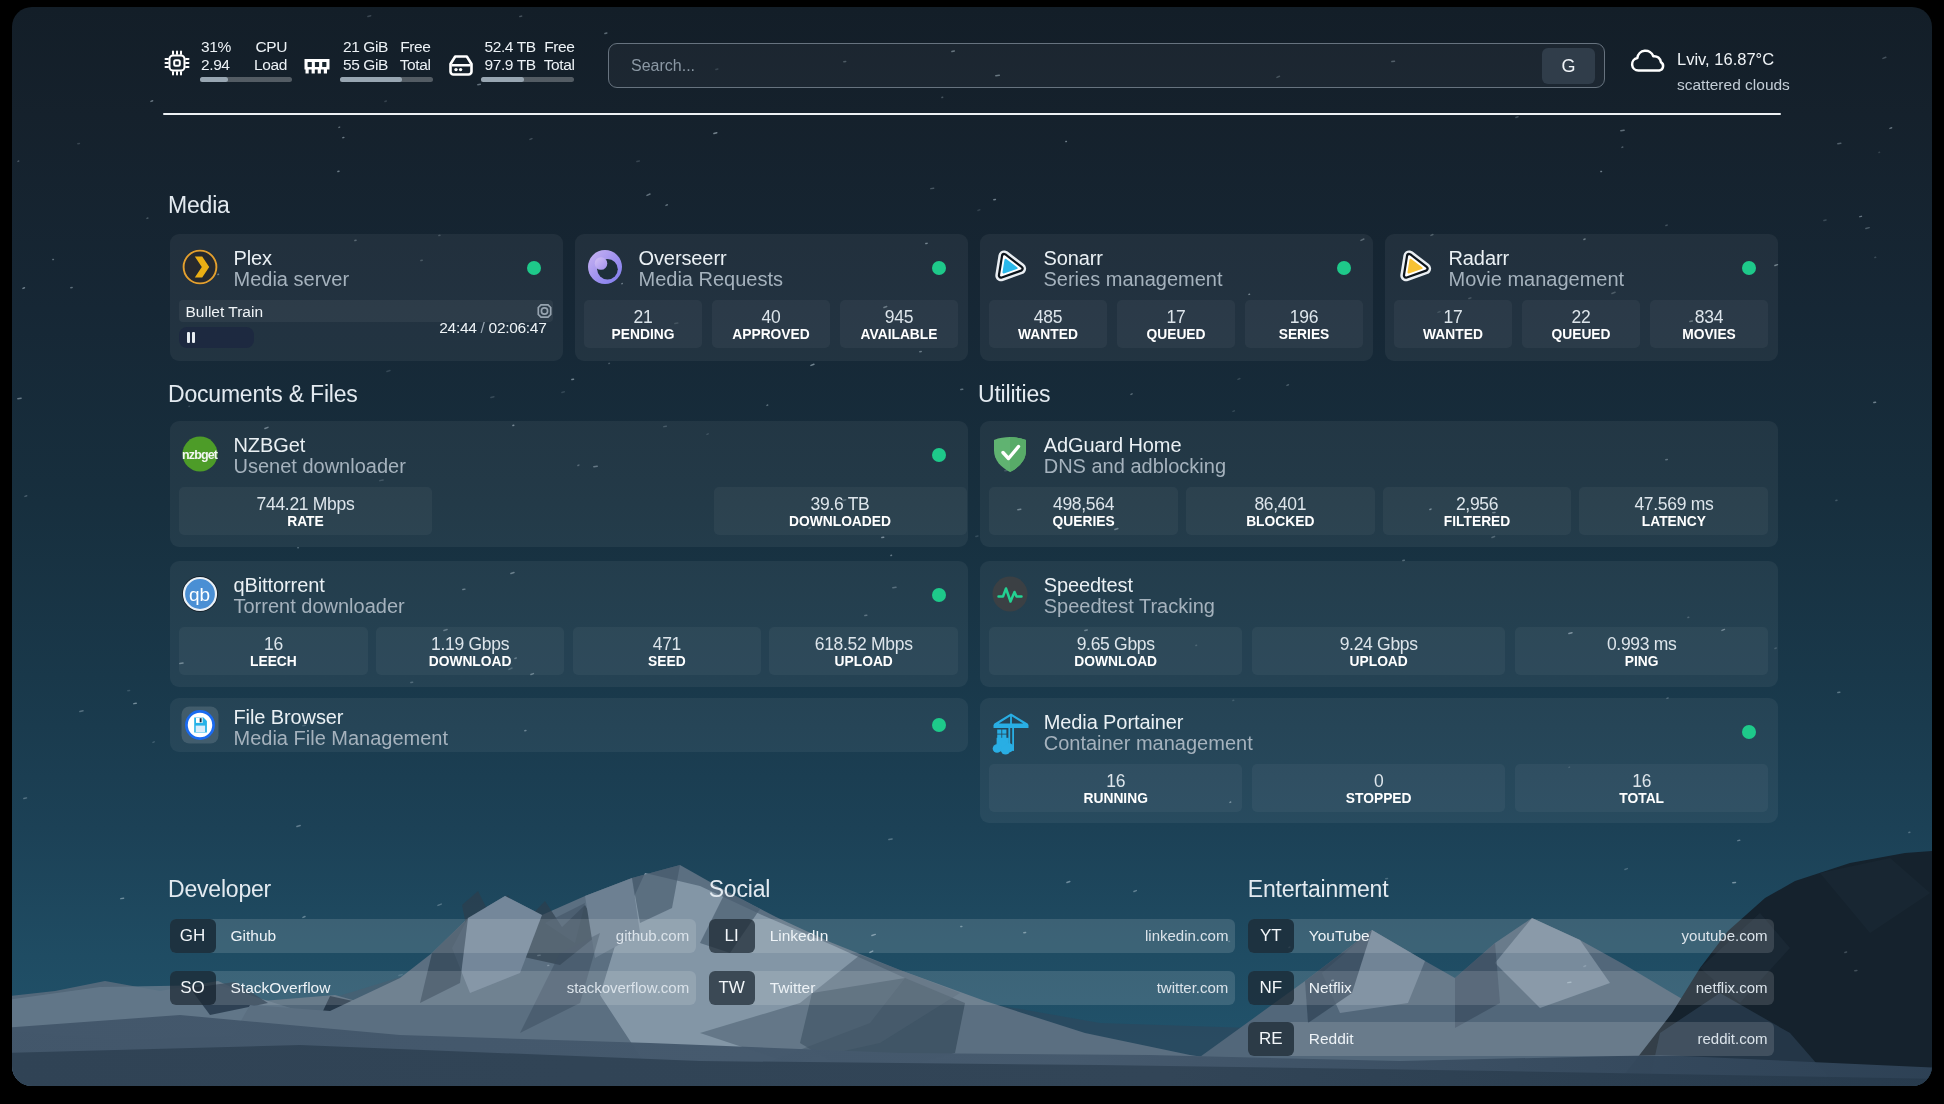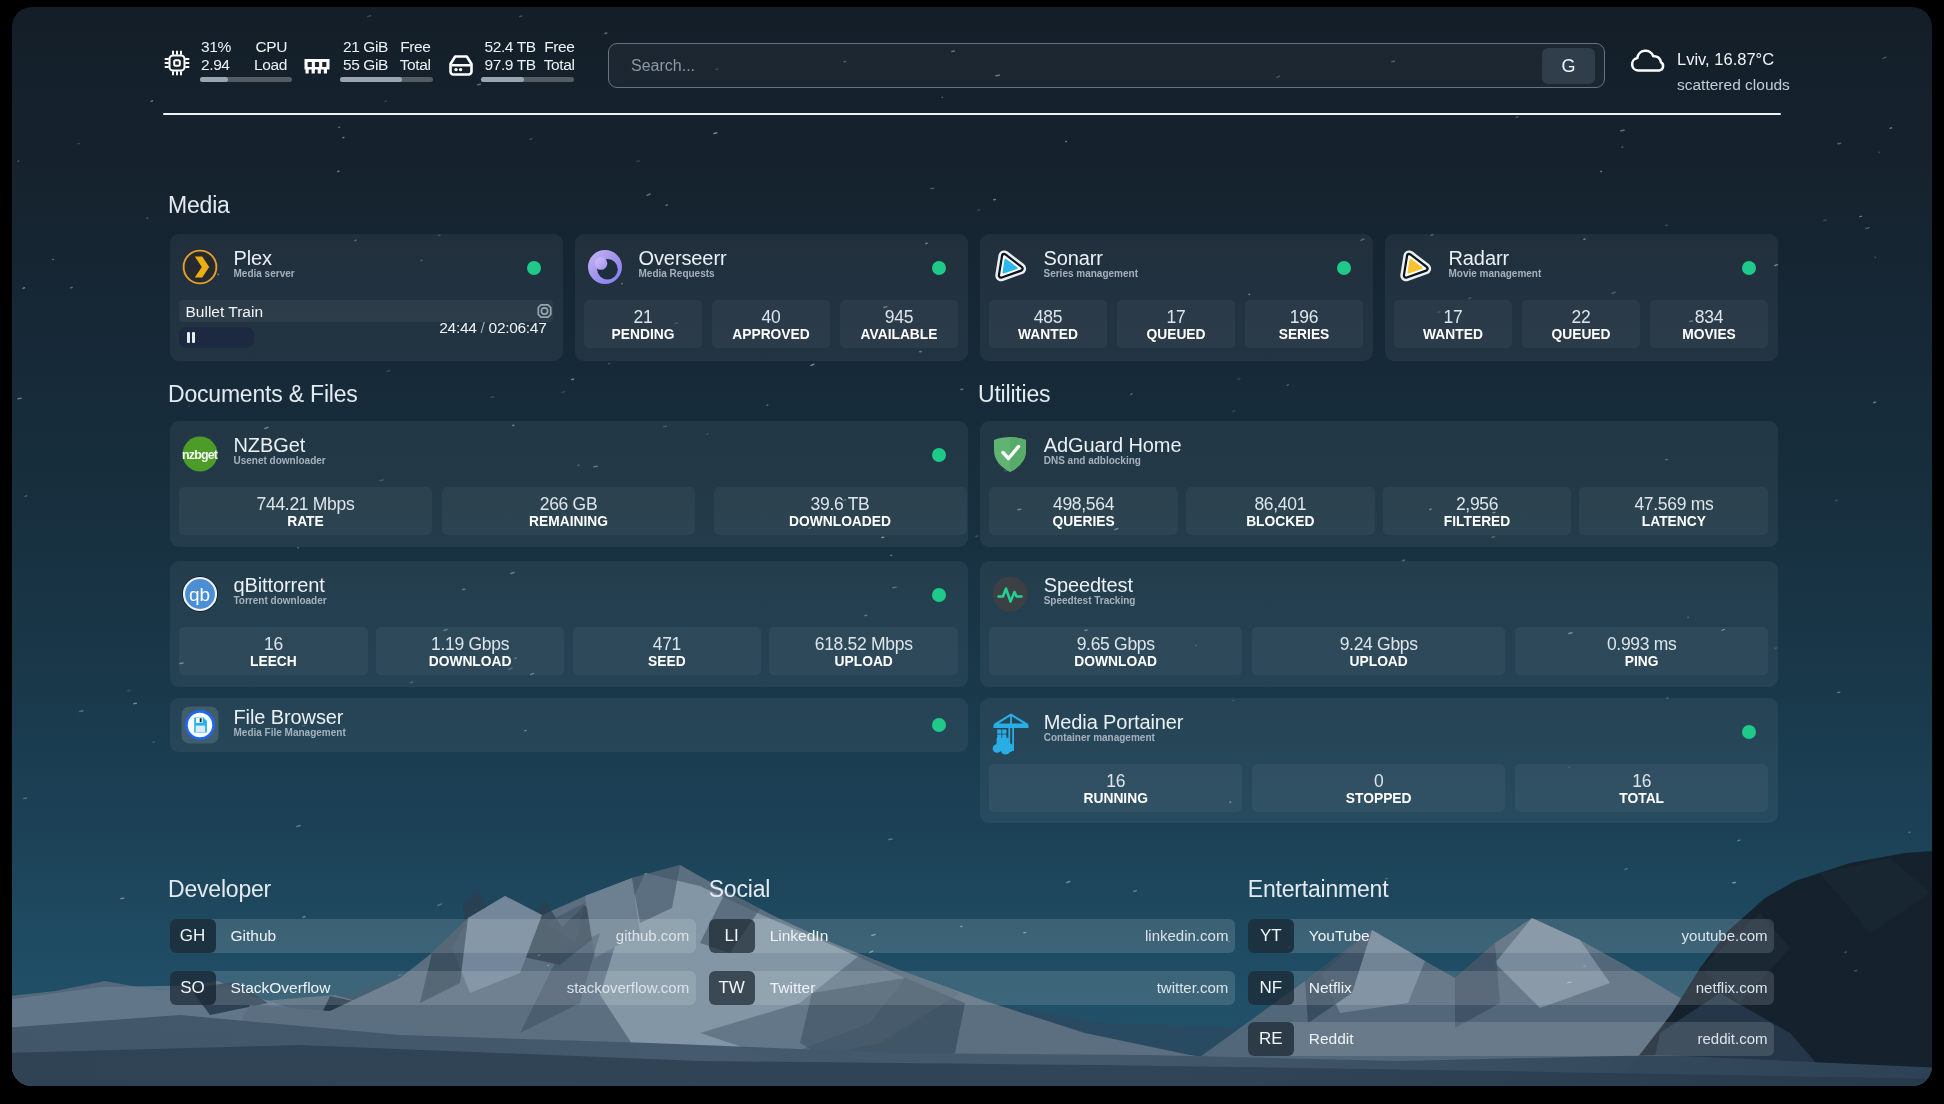--- a/index.html
+++ b/index.html
@@ -1,21 +1,21 @@
 <!DOCTYPE html>
 <html><head><meta charset="utf-8">
 <style>
 *{margin:0;padding:0;box-sizing:border-box}
 html,body{width:1944px;height:1104px;background:#000;font-family:"Liberation Sans",sans-serif;overflow:hidden}
 .screen{position:absolute;left:12px;top:7px;width:1920px;height:1079px;border-radius:20px;overflow:hidden;
  background:linear-gradient(180deg,#131e28 0%,#15212c 10%,#162735 28%,#172f3e 46%,#19384a 62%,#1c4156 76%,#1f4c63 88%,#22556e 100%);}
 .abs{position:absolute}
 .card{position:absolute;background:rgba(255,255,255,0.055);border-radius:9px}
 .ttl{position:absolute;color:#eaf0f4;font-size:20px;font-weight:500;letter-spacing:-0.1px}
-.sub{position:absolute;color:#a5b2bd;font-size:10px;font-weight:700}
+.sub{position:absolute;color:#a5b2bd;font-size:20px;font-weight:400}
 .dot{position:absolute;width:14px;height:14px;border-radius:50%;background:#1ec98a}
 .statbox{position:absolute;background:rgba(255,255,255,0.045);border-radius:5px;top:66px;height:48px}
 .sv{position:absolute;width:100%;text-align:center;top:7px;color:#dde5eb;font-size:17.5px;font-weight:400;letter-spacing:-0.3px}
 .sl{position:absolute;width:100%;text-align:center;bottom:6px;color:#fff;font-size:13.8px;font-weight:700;letter-spacing:0px}
 .sechead{position:absolute;color:#e3eaf0;font-size:23px;font-weight:500;letter-spacing:-0.2px}
 .bmrow{position:absolute;height:34px;background:rgba(255,255,255,0.135);border-radius:6px}
 .bmabbr{position:absolute;left:0;top:0;width:46px;height:34px;background:rgba(13,24,36,0.65);border-radius:6px;color:#f2f6f9;font-size:17px;font-weight:500;text-align:center;line-height:34px}
 .bmname{position:absolute;left:61px;top:0;height:34px;line-height:34px;color:#eef3f7;font-size:15.5px}
 .bmurl{position:absolute;right:7px;top:0;height:34px;line-height:34px;color:#dbe3ea;font-size:15px}
 .tl{position:absolute;color:#edf2f6;font-size:15.5px;white-space:pre;line-height:16px;letter-spacing:-0.4px}
@@ -415,24 +415,20 @@
 <text x="19" y="23.5" font-family="Liberation Sans,sans-serif" font-size="12.5" font-weight="bold" fill="#f2f6f2" text-anchor="middle" textLength="36">nzbget</text>
         </svg>
       </div>
       <div class="ttl" style="left:64px;top:13px">NZBGet</div>
       <div class="sub" style="left:64px;top:34px">Usenet downloader</div>
       <div class="dot" style="right:22px;top:27px"></div>
       <div class="statbox" style="left:9.5px;width:253.0px">
         <div class="sv">744.21 Mbps</div>
         <div class="sl">RATE</div>
       </div>
-      <div class="statbox" style="left:272.5px;width:253.0px">
-        <div class="sv">266 GB</div>
-        <div class="sl">REMAINING</div>
-      </div>
       <div class="statbox" style="left:544px;width:253.0px">
         <div class="sv">39.6 TB</div>
         <div class="sl">DOWNLOADED</div>
       </div>
     </div>
     <div class="card" style="left:967.7px;top:414px;width:798px;height:126px">
       <div class="abs" style="left:11px;top:14px;width:38px;height:38px">
         <svg class="abs" style="" width="38" height="38" viewBox="0 0 38 38">
           <path d="M19 2 C24 2 30 2.8 35 5 v10.5 c0 9.5 -7 17 -16 21.5 C10 32.5 3 25 3 15.5 V5 C8 2.8 14 2 19 2 z" fill="#60b371"></path>
 <path d="M19 2 C24 2 30 2.8 35 5 v10.5 c0 9.5 -7 17 -16 21.5 z" fill="#58ab68"></path>

